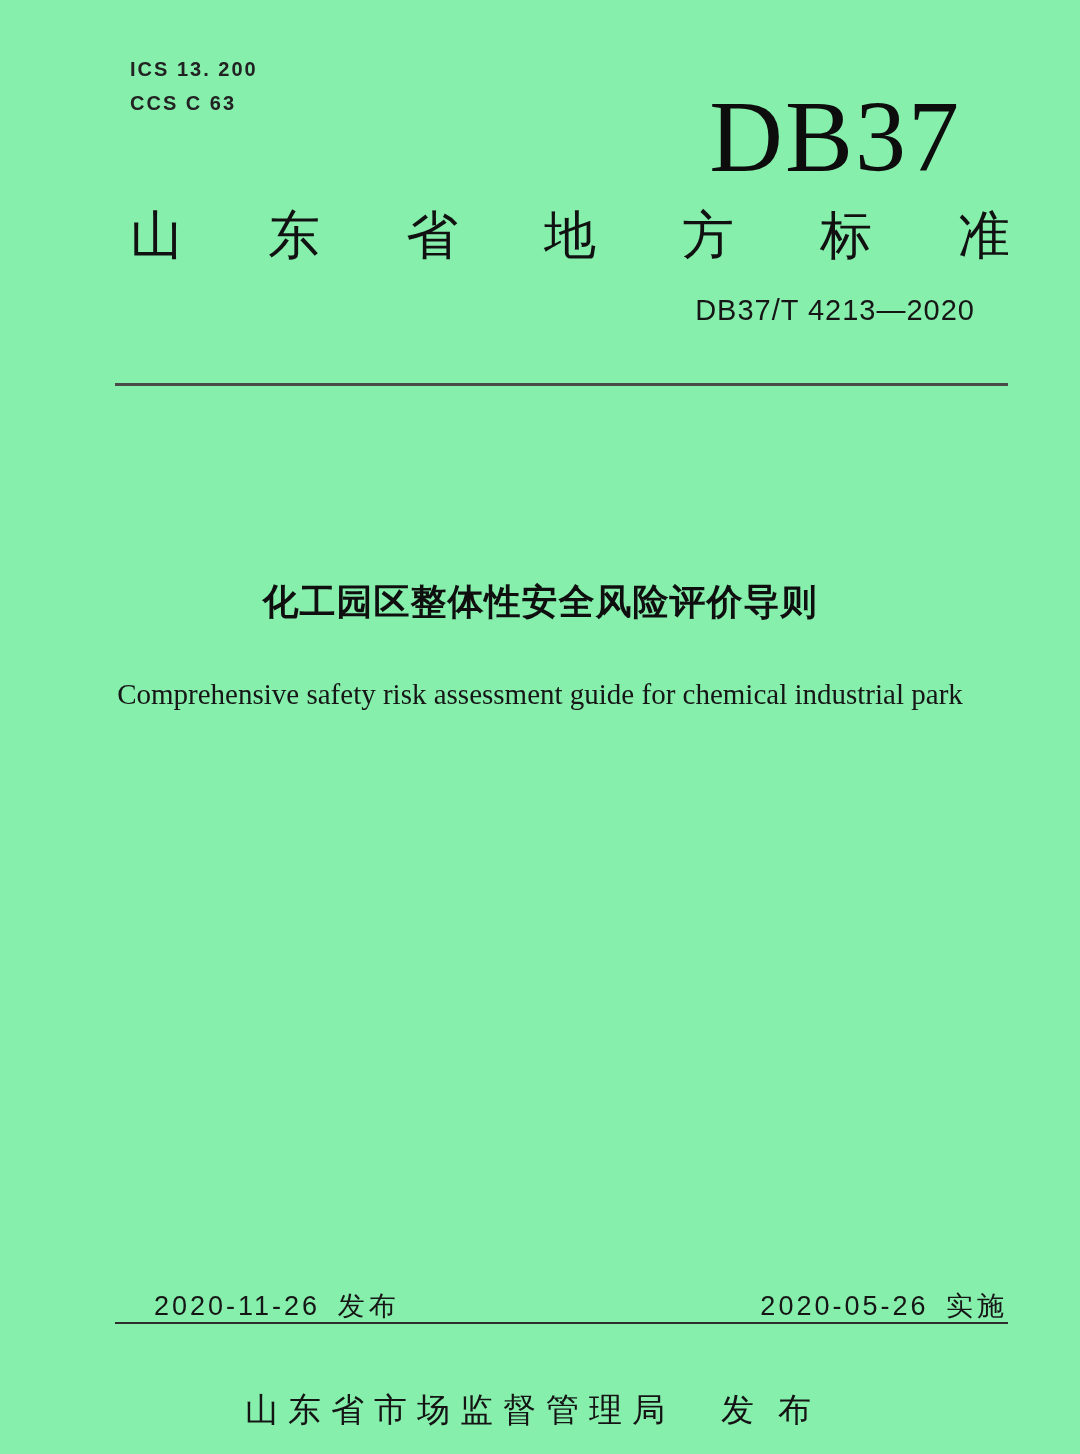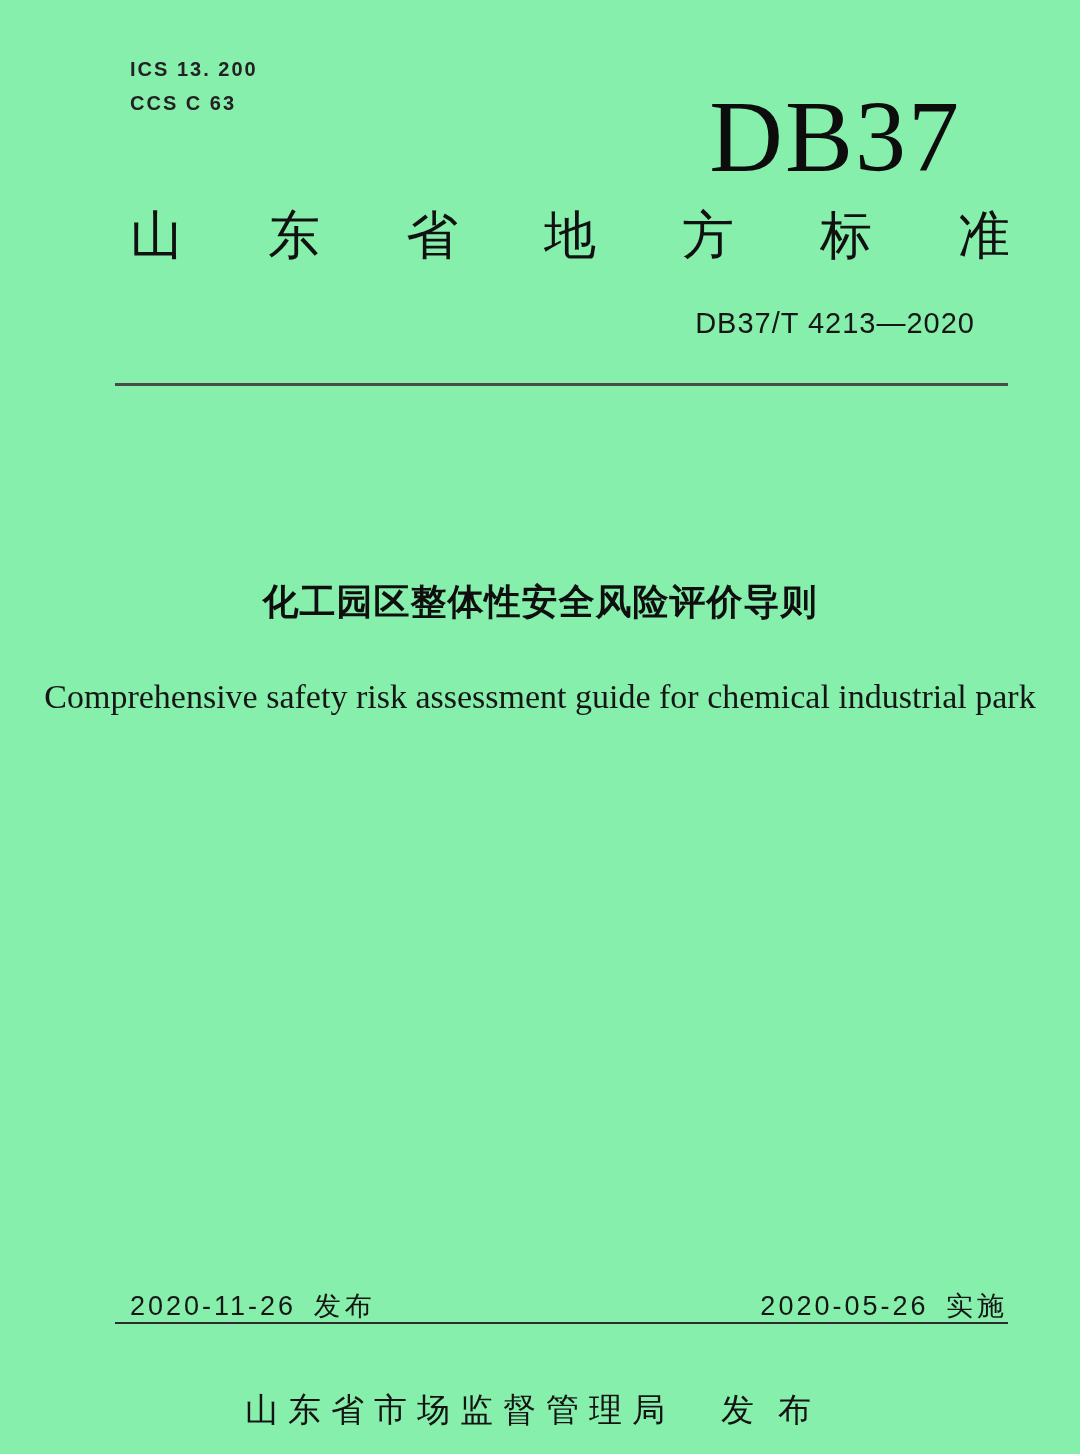--- a/index.html
+++ b/index.html
@@ -50,21 +50,21 @@
     line-height: 1.15;
     color: #111;
     text-align: justify;
     text-align-last: justify;
     font-weight: 500;
   }
 
   
   .standard-number {
     position: absolute;
-    top: 307px;
+    top: 294px;
     right: 105px;
     font-size: 29px;
     letter-spacing: 1px;
     color: #161616;
     font-weight: 500;
   }
 
   .rule-top {
     position: absolute;
     left: 115px;
@@ -86,36 +86,36 @@
     color: #0f0f0f;
   }
 
   .title-en {
     position: absolute;
     left: 0;
     top: 678px;
     width: 100%;
     text-align: center;
     font-family: "Liberation Serif", serif;
-    font-size: 34px;
+    font-size: 29px;
     color: #161616;
   }
 
   .dates-row {
     position: absolute;
     left: 130px;
     top: 1288px;
     width: 878px;
     display: flex;
     justify-content: space-between;
     font-size: 27px;
     font-weight: 500;
     color: #161616;
   }
-  .date-value { letter-spacing: 3px; }
+  .date-value { letter-spacing: 3px; margin-left: 24px; }
   .date-label { margin-left: 10px; letter-spacing: 4px; }
 
   .rule-bottom {
     position: absolute;
     left: 115px;
     top: 1322px;
     width: 893px;
     height: 2px;
     background: #2d2d2d;
   }

